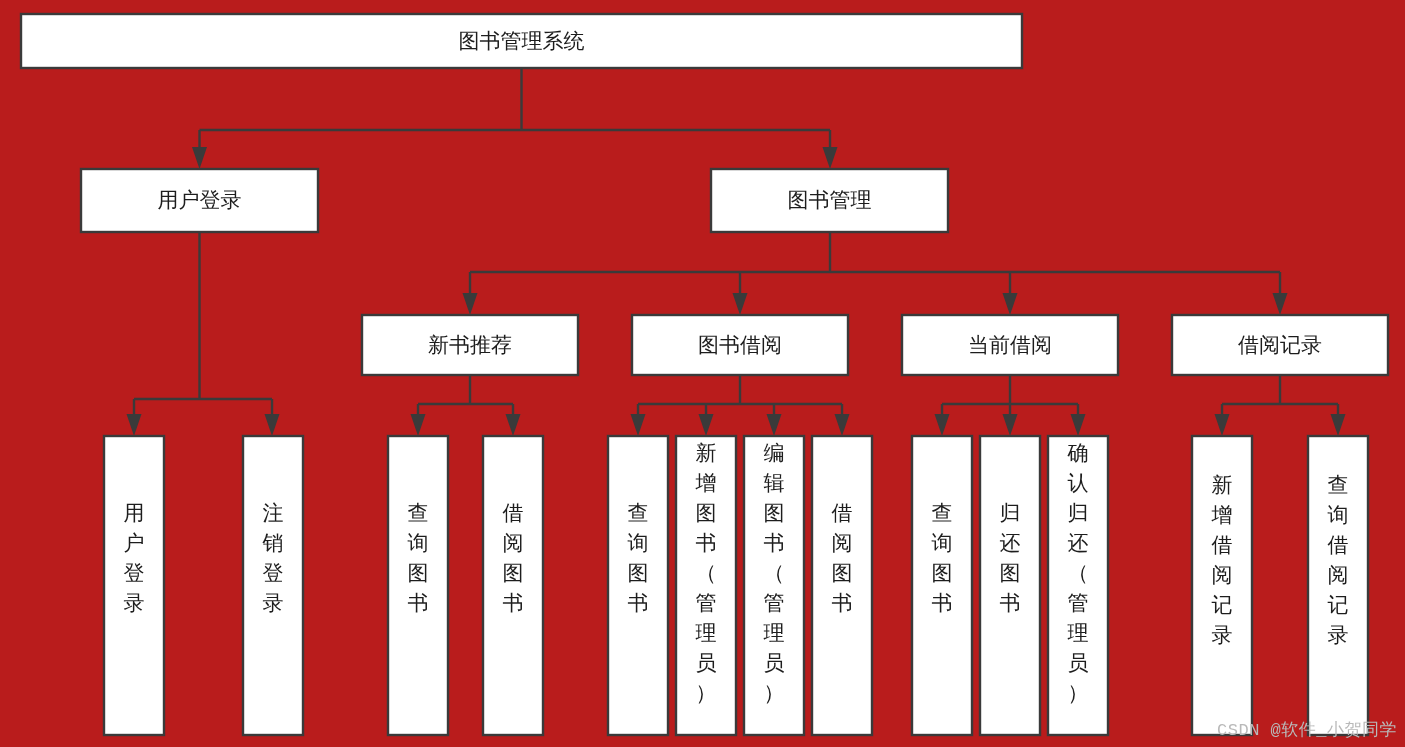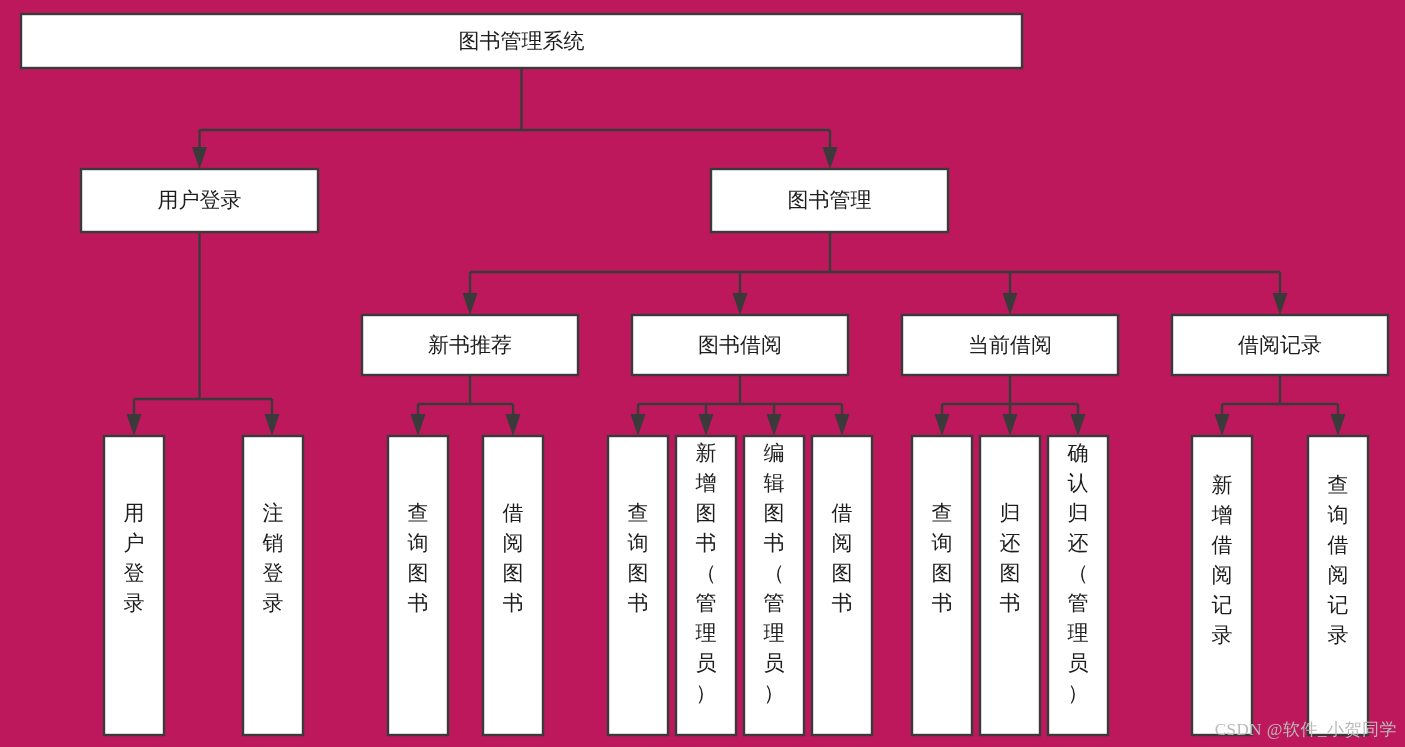--- a/index.html
+++ b/index.html
@@ -10,21 +10,21 @@
   body {
     width: 1405px;
     height: 747px;
     font-family: "DejaVu Sans", "Liberation Sans", sans-serif;
     overflow: hidden;
   }
   #diagram-root {
     position: relative;
     width: 1405px;
     height: 747px;
-    background: #be185d;
+    background: #b91c1c;
   }
   svg#flowchart {
     position: absolute;
     left: 0;
     top: 0;
     width: 1405px;
     height: 747px;
     display: block;
   }
   .node-box {
@@ -55,21 +55,21 @@
     font-family: "DejaVu Sans", "Liberation Sans", sans-serif;
     font-size: 21px;
     fill: #1d1d1d;
     text-anchor: middle;
     white-space: pre;
   }
   .watermark-text {
     position: absolute;
     right: 8px;
     bottom: 6px;
-    font-family: Liberation Serif, serif;
+    font-family: Liberation Mono, monospace;
     font-size: 17px;
     color: #b9b9b9;
     letter-spacing: 0.5px;
     white-space: nowrap;
     pointer-events: none;
   }
 </style>
 </head>
 <body>
 

